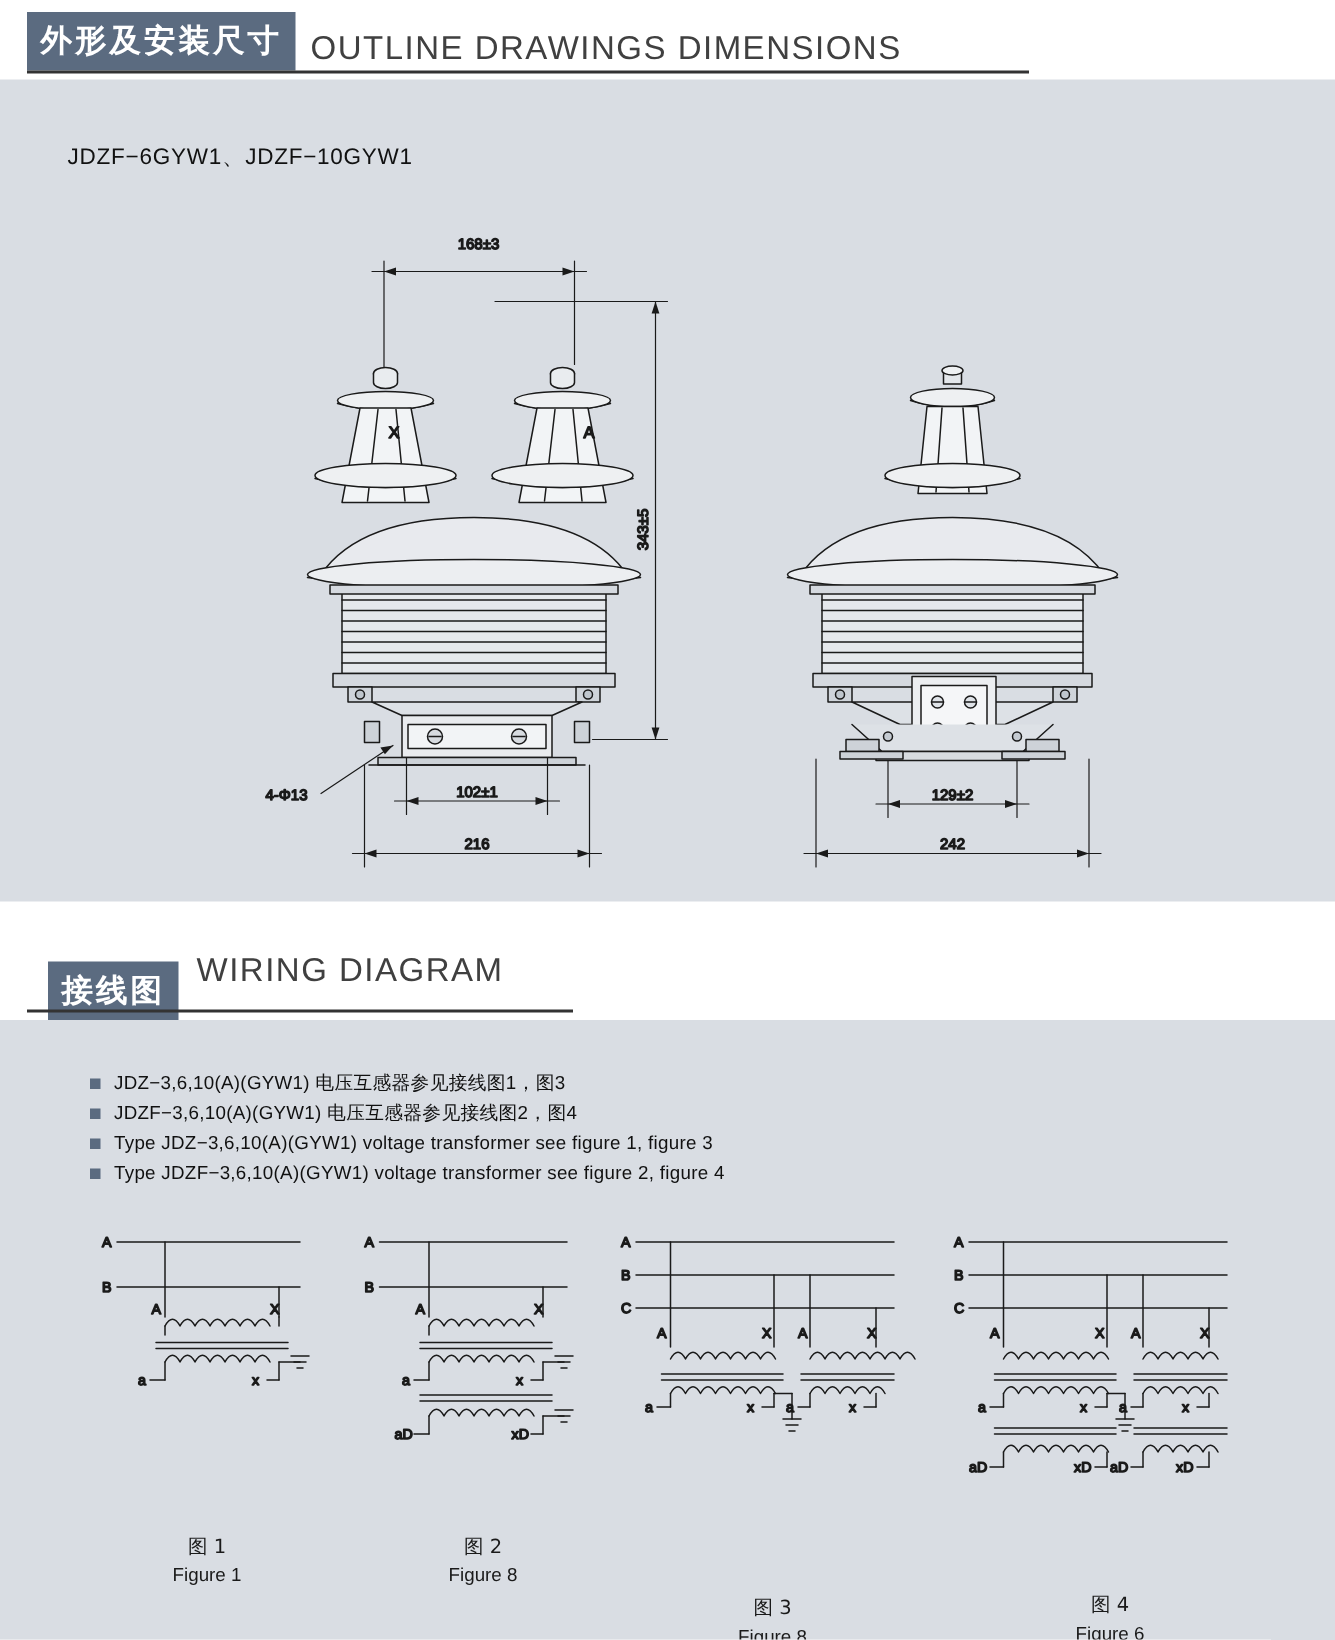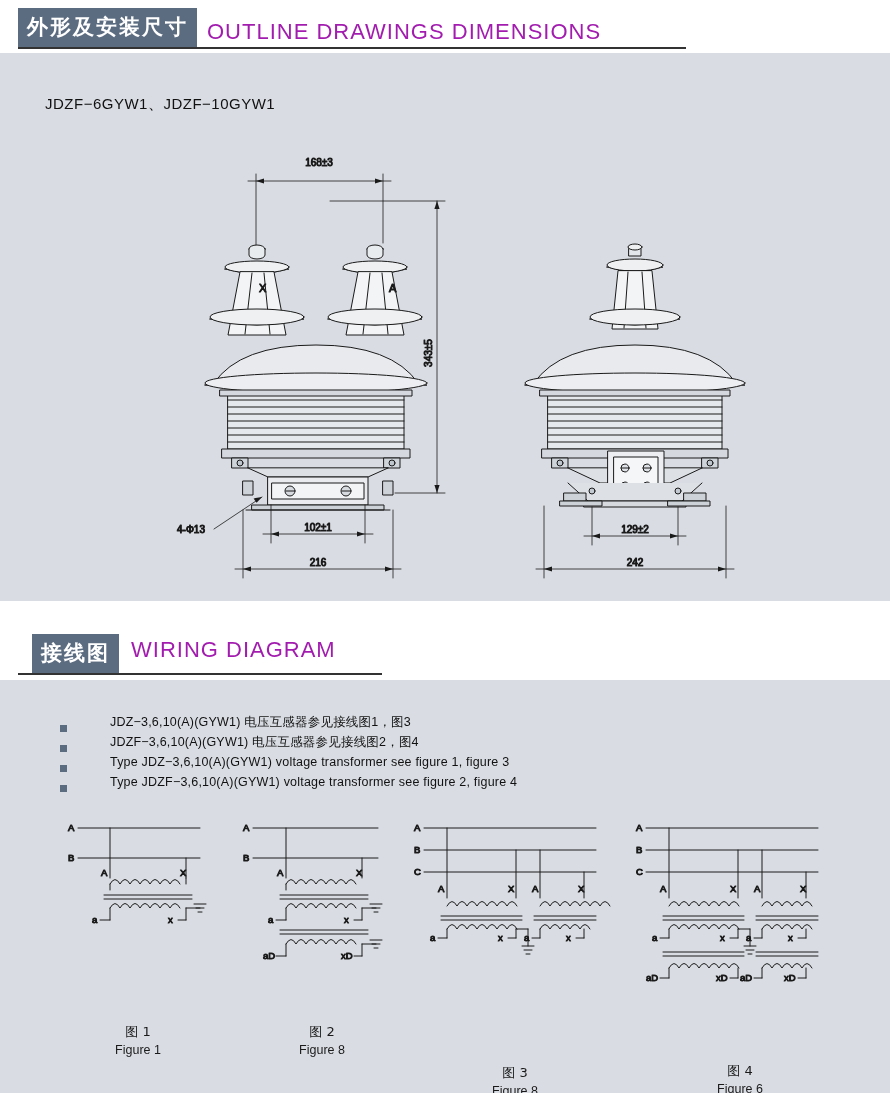--- a/index.html
+++ b/index.html
@@ -12,52 +12,51 @@
 
   
   .sec-head{position:absolute;left:18px;display:flex;align-items:flex-end;}
   .sec-cn{
     background:#5b6b80;color:#fff;font-weight:bold;
     font-family:"DejaVu Sans",sans-serif;
     letter-spacing:2px;display:inline-block;
   }
   .sec-en{
     font-family:"Liberation Sans",sans-serif;
-    letter-spacing:1px;color:#a21caf;font-weight:500;
+    letter-spacing:1px;color:#404040;font-weight:500;
   }
   #head1{top:8px;}
   #head1 .sec-cn{font-size:21px;padding:5px 9px 6px 9px;}
   #head1 .sec-en{font-size:22px;margin-left:10px;padding-bottom:2px;}
   #head1-rule{position:absolute;left:18px;top:47px;width:668px;height:2px;background:#333;}
 
   #head2{top:634px;margin-left:14px;}
   #head2 .sec-cn{font-size:21px;padding:5px 9px 6px 9px;}
-  #head2 .sec-en{font-size:22px;margin-left:12px;padding-bottom:10px;}
+  #head2 .sec-en{font-size:22px;margin-left:12px;padding-bottom:20px;}
   #head2-rule{position:absolute;left:18px;top:673px;width:364px;height:2px;background:#333;}
 
   
   .panel{position:absolute;left:0;width:890px;background:#d9dde3;}
   #panel1{top:53px;height:548px;}
   #panel2{top:680px;height:413px;}
 
   .model-title{
     position:absolute;left:45px;top:95px;font-size:15px;letter-spacing:.5px;
     font-family:"Liberation Sans",sans-serif;color:#111;
   }
 
   
   #drawing{position:absolute;left:0;top:53px;width:890px;height:548px;}
   #wiring{position:absolute;left:0;top:680px;width:890px;height:413px;}
 
   
   .bullets{position:absolute;left:60px;top:712px;}
   .bullets div{
-    font-size:12.5px;line-height:20px;color:#111;display:flex;align-items:flex-end;
+    font-size:12.5px;line-height:20px;color:#111;display:flex;align-items:center;
     letter-spacing:.2px;
-    gap:34px;
   }
   .bullets .sq{
     width:7px;height:7px;background:#5b6b80;display:inline-block;margin-right:9px;
     flex:0 0 auto;
   }
 
   
   .fig-cap{position:absolute;text-align:center;width:120px;}
   .fig-cap .cn{font-size:13px;line-height:18px;font-family:"DejaVu Sans",sans-serif;}
   .fig-cap .en{font-size:12.5px;line-height:18px;}

